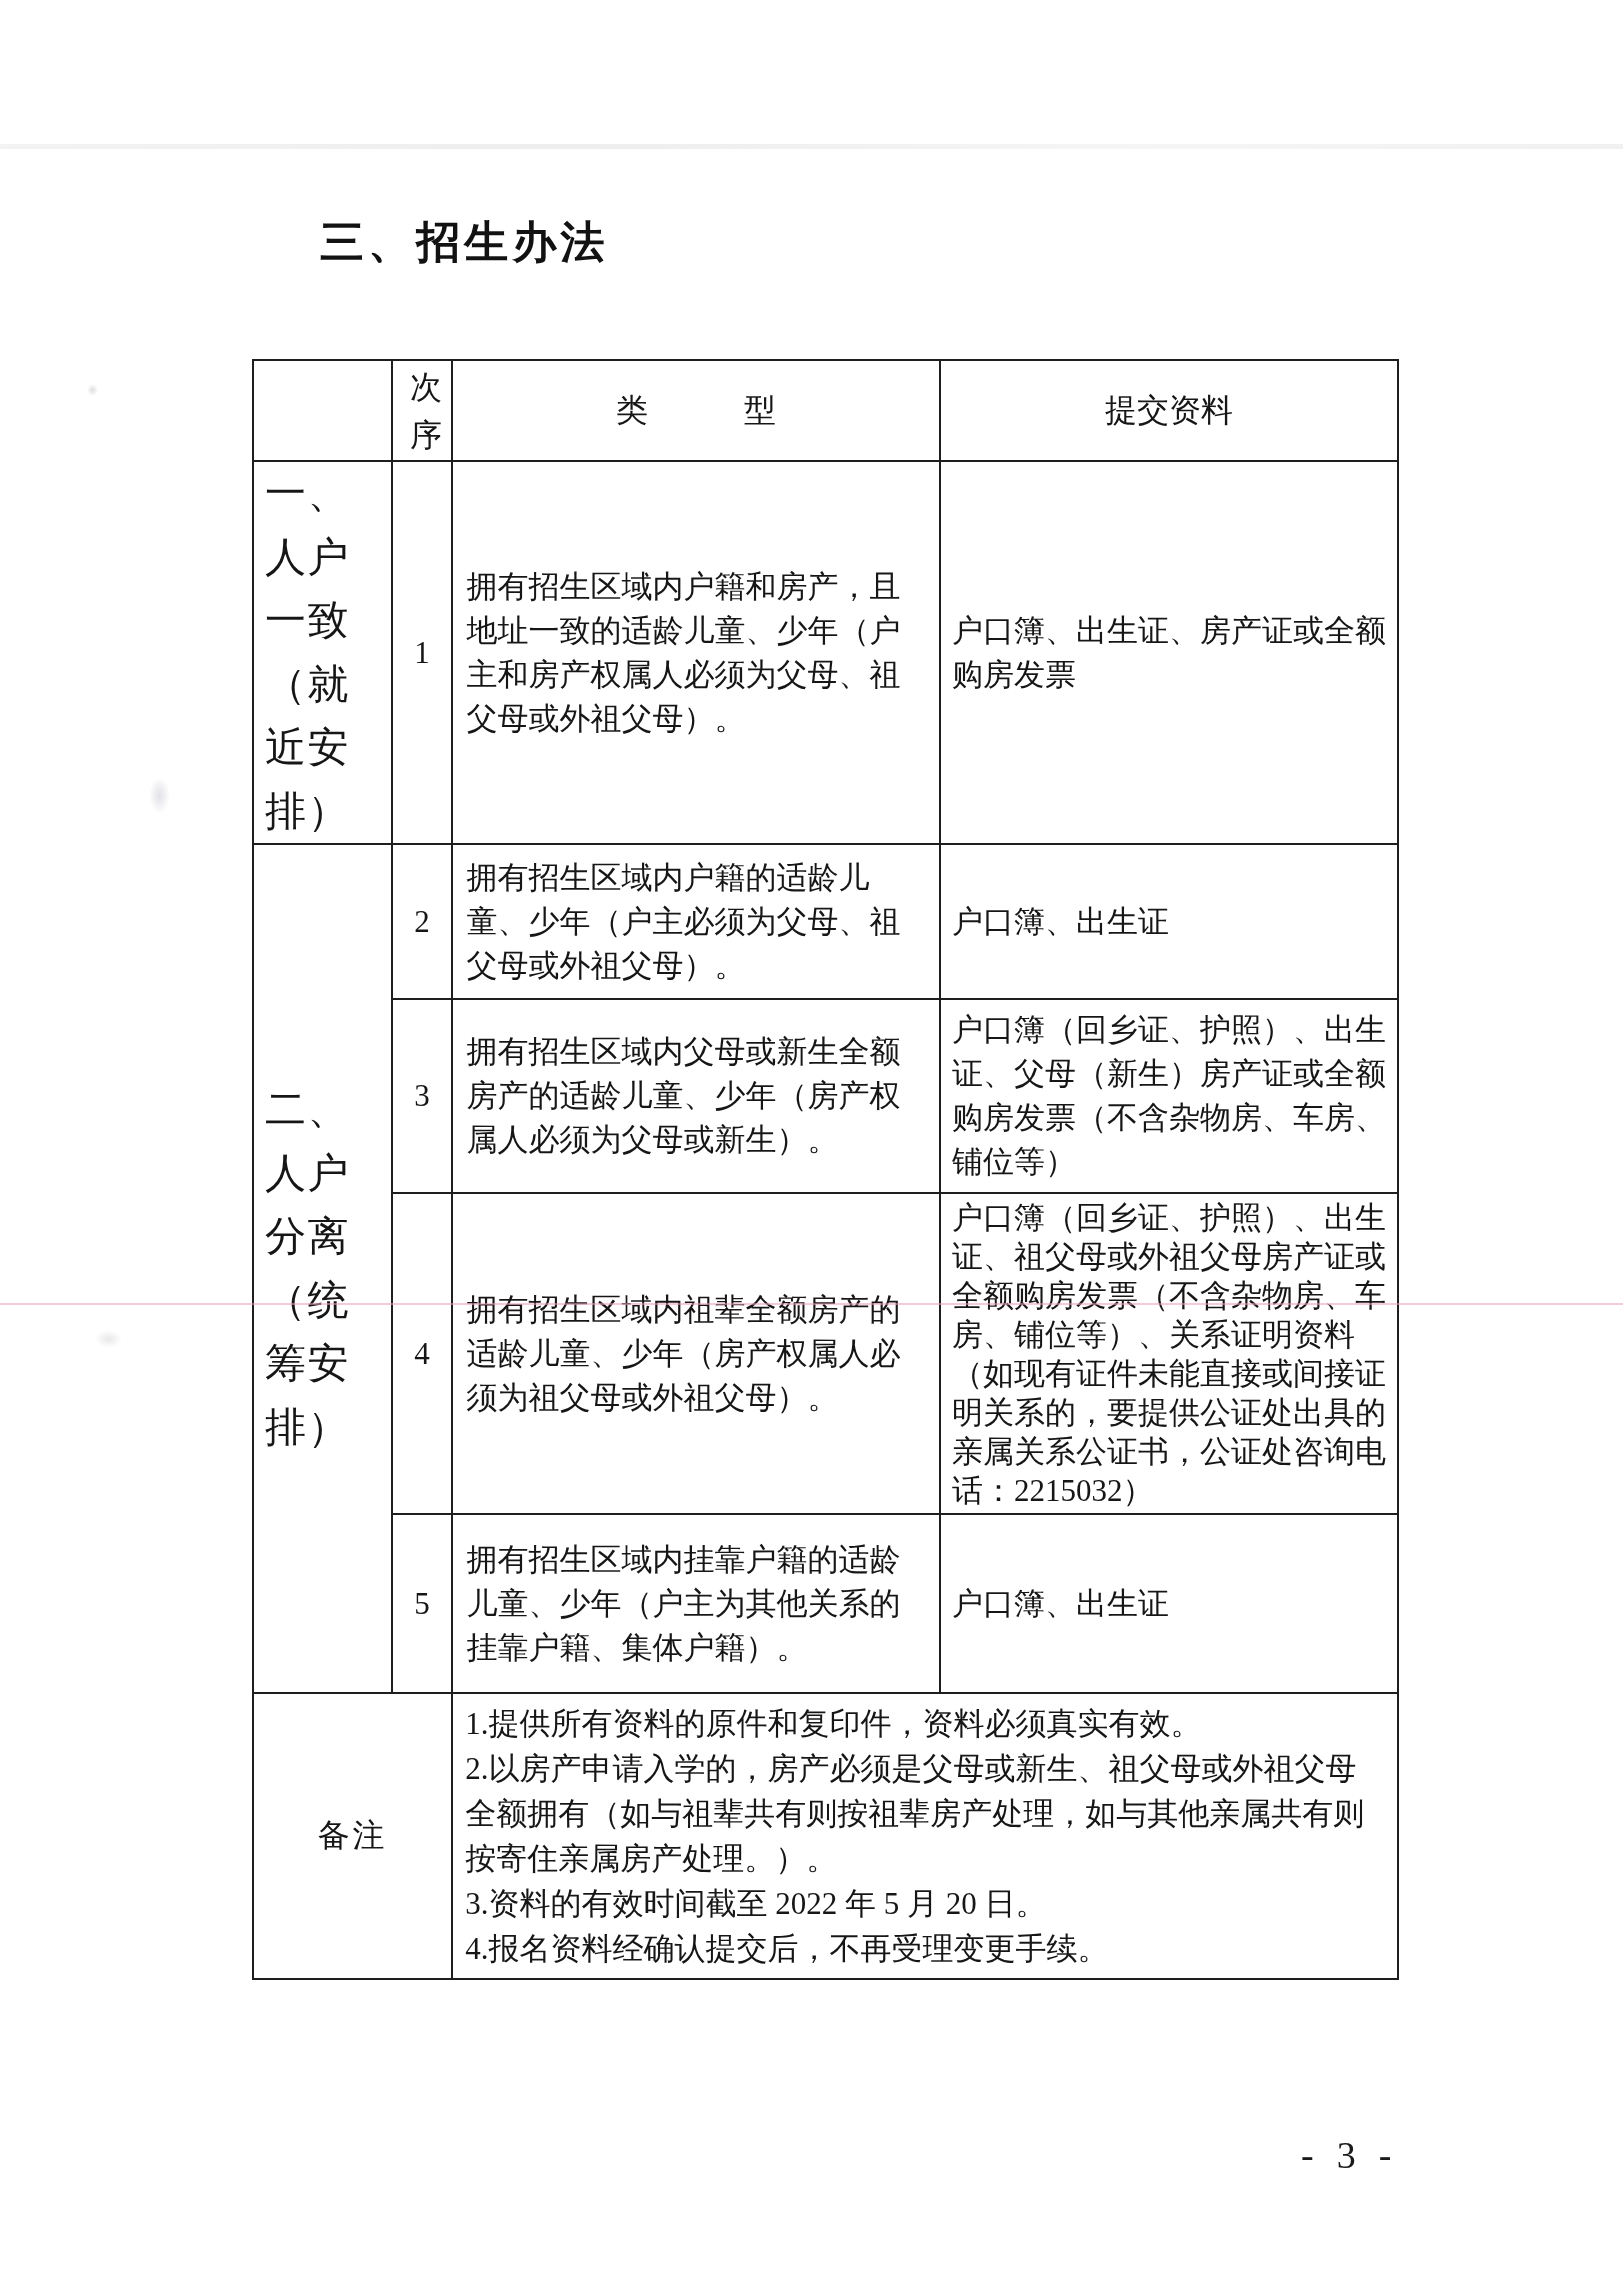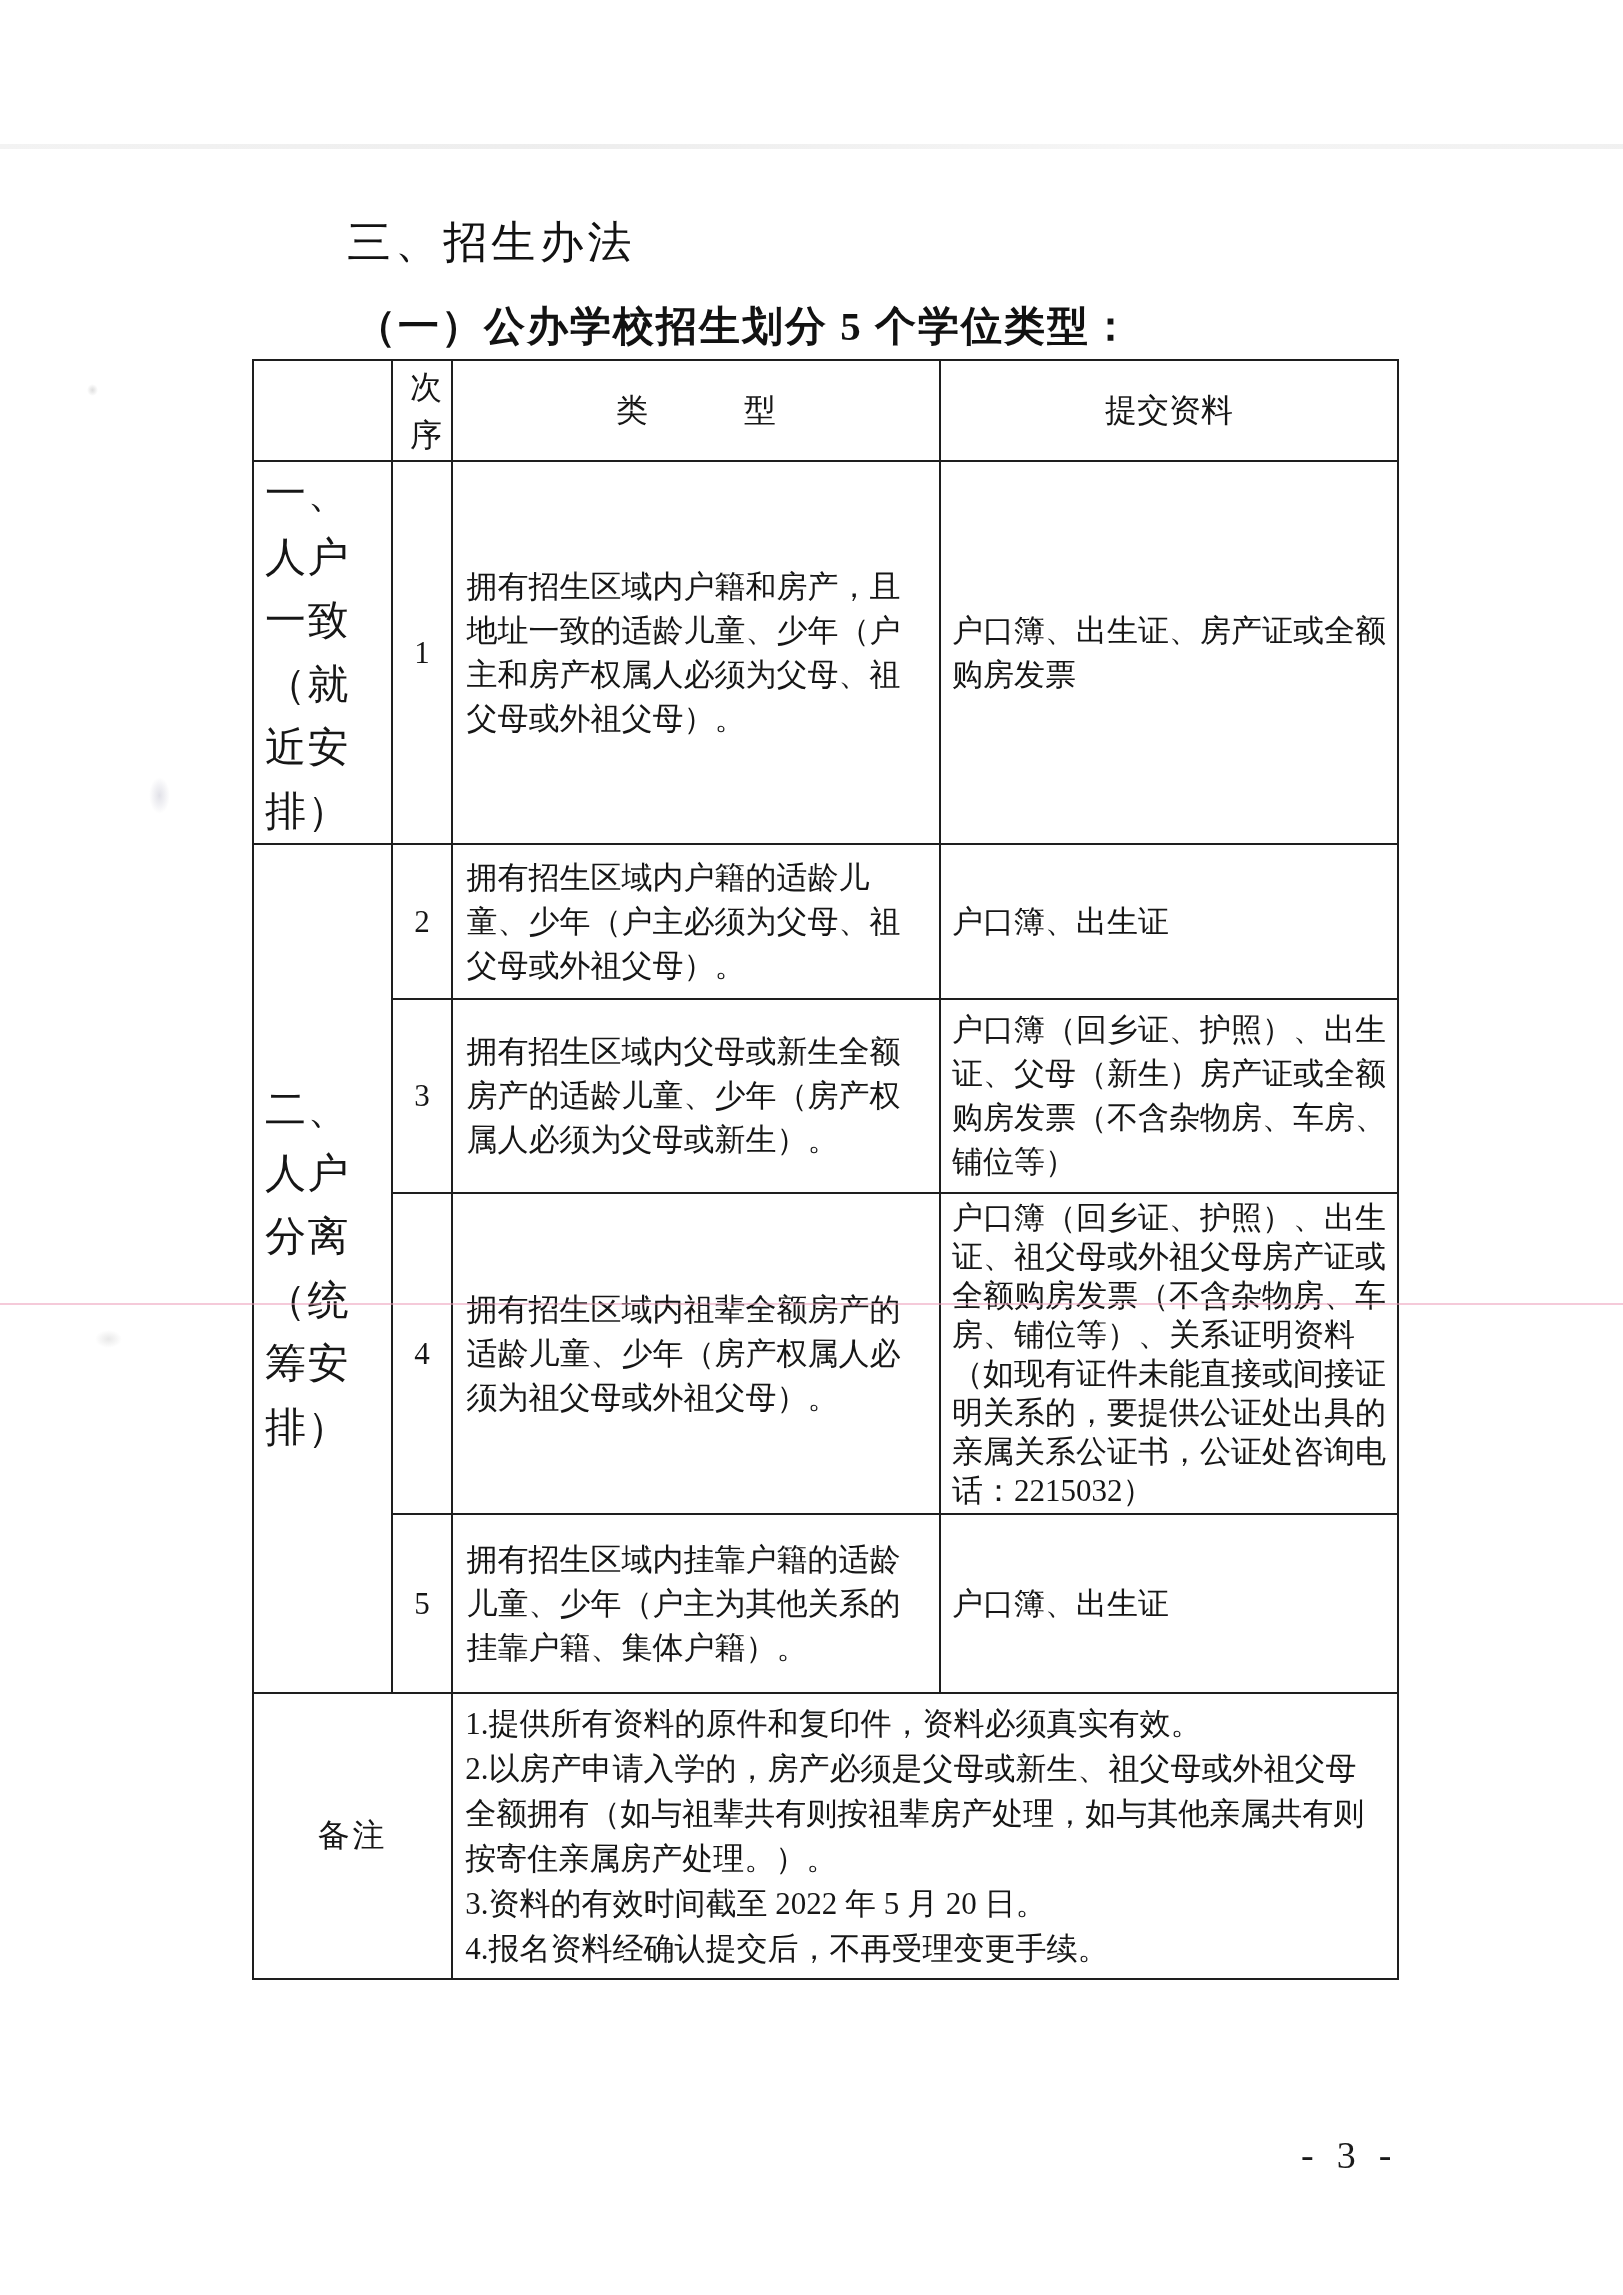--- a/index.html
+++ b/index.html
@@ -32,23 +32,23 @@
     position: absolute; left: 95px; top: 1330px; width: 27px; height: 17.7px;
     background: radial-gradient(ellipse at center, rgba(180,180,180,.3), rgba(255,255,255,0) 70%);
   }
   .scan-smudge-3 {
     position: absolute; left: 87px; top: 384px; width: 11px; height: 12.3px;
     background: radial-gradient(ellipse at center, rgba(160,160,160,.35), rgba(255,255,255,0) 70%);
   }
 
   
   .heading-1 {
-    position: absolute; left: 347px; top: 213px;
+    position: absolute; left: 320px; top: 213px;
     font-family: "Liberation Sans", "DejaVu Sans", sans-serif;
-    font-weight: 400; font-size: 44px; letter-spacing: 4.1px; color: #121212;
+    font-weight: 700; font-size: 44px; letter-spacing: 4.1px; color: #121212;
   }
   .heading-2 {
     position: absolute; left: 355px; top: 299px;
     font-family: "Liberation Serif", "DejaVu Serif", serif;
     font-weight: 700; font-size: 41px; letter-spacing: 2px; color: #121212;
   }
 
   
   table.admission {
     position: absolute; left: 252px; top: 359px;
@@ -110,21 +110,20 @@
 <body>
 
 <div class="page">
 
   <div class="scan-streak-top"></div>
   <div class="scan-smudge-1"></div>
   <div class="scan-smudge-2"></div>
   <div class="scan-smudge-3"></div>
 
   <div class="heading-1">三、招生办法</div>
-  <div class="heading-2">（一）公办学校招生划分 5 个学位类型：</div>
 
   <table class="admission">
     <colgroup>
       <col style="width:139px">
       <col style="width:60px">
       <col style="width:488px">
       <col style="width:458px">
     </colgroup>
     <tbody>
       <tr class="header-row">

